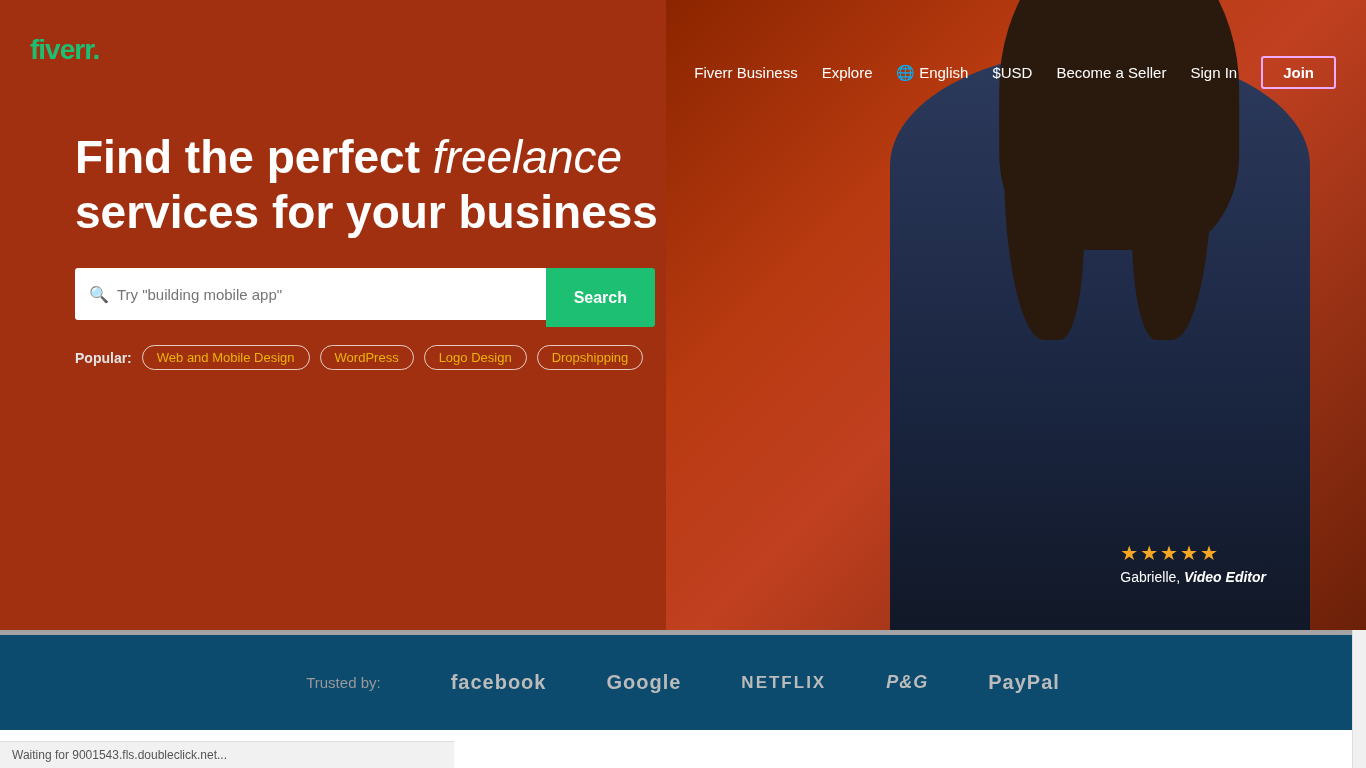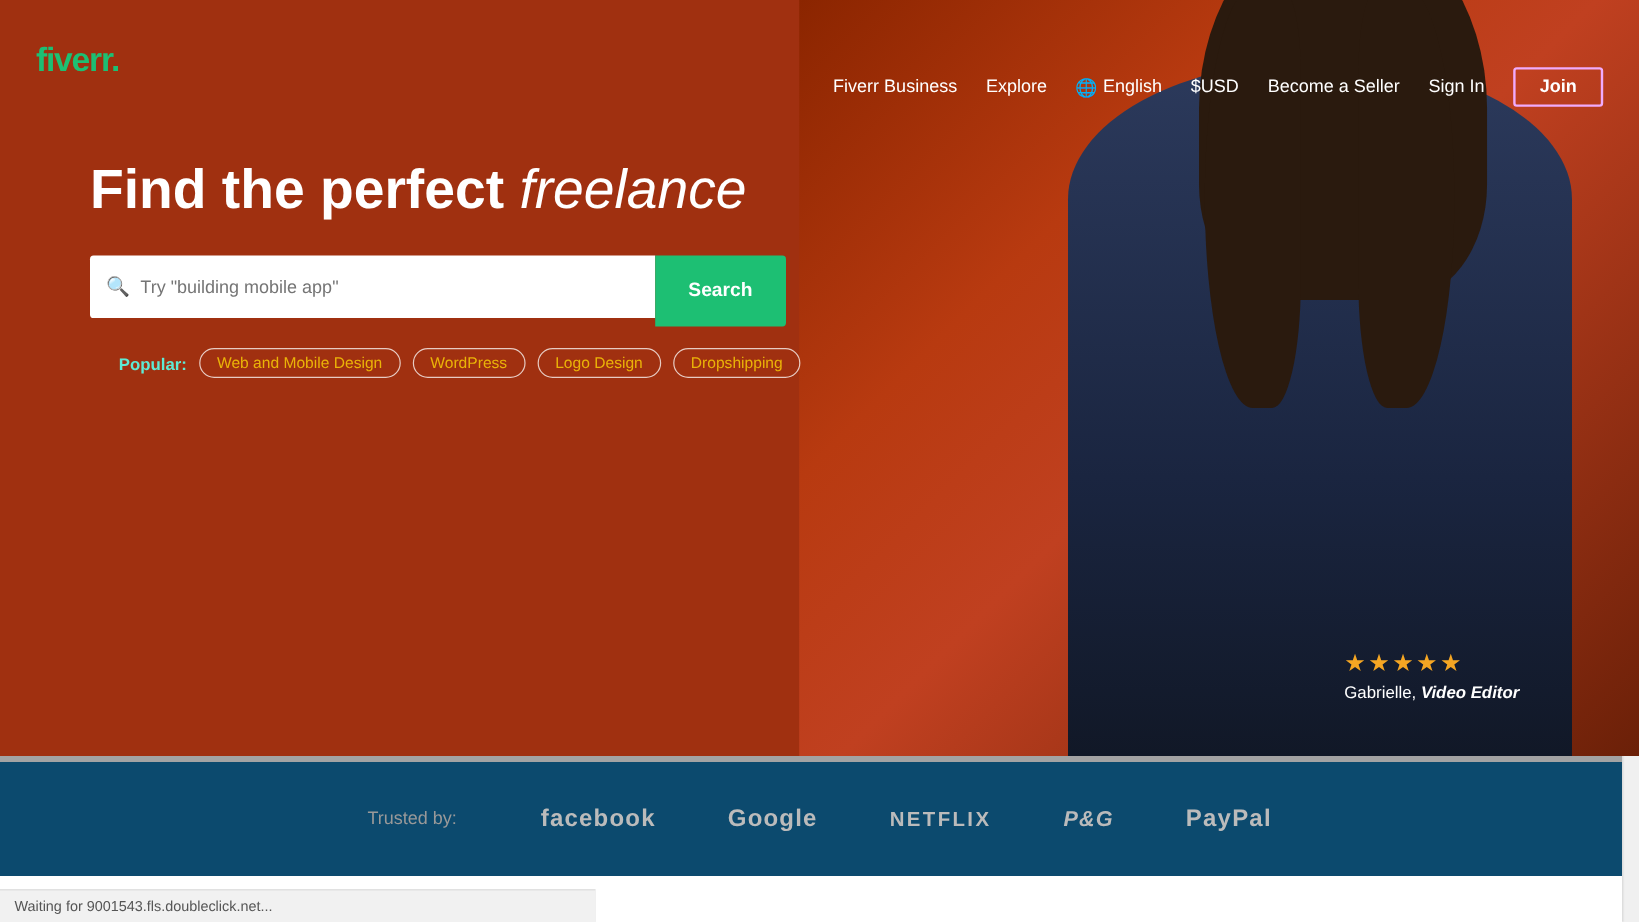--- a/index.html
+++ b/index.html
@@ -213,24 +213,23 @@
 
     
     .popular-row {
       display: flex;
       align-items: center;
       gap: 10px;
       margin-top: 18px;
       flex-wrap: wrap;
     }
     .popular-label {
-      color: #5eead4;
+      color: #e5e5e5;
       font-size: 14px;
       font-weight: 600;
-      margin-left: 24px;
     }
     .tag {
       border: 1px solid rgba(255,255,255,0.75);
       color: #eab308;
       background: transparent;
       border-radius: 20px;
       padding: 4px 14px;
       font-size: 13px;
       cursor: pointer;
     }
@@ -261,21 +260,21 @@
     .brand-logo.google { font-size: 20px; }
     .brand-logo.netflix { letter-spacing: 2px; font-size: 17px; }
     .brand-logo.pg { font-size: 18px; font-style: italic; }
     .brand-logo.paypal { font-size: 20px; }
 
     
     .status-bar {
       position: fixed;
       bottom: 0;
       left: 0;
-      width: 496px;
+      width: 454px;
       background: #f1f1f1;
       border-top: 1px solid #ddd;
       padding: 6px 12px;
       font-size: 12px;
       color: #555;
     }
 
     
     .scrollbar {
       position: fixed;
@@ -347,20 +346,21 @@
       </li>
       <li>
         <button class="join-btn">Join</button>
       </li>
     </ul>
   </nav>
 
   <div class="hero-content">
     <h1 class="hero-title">
       <span>Find the perfect </span><em>freelance</em><br>
+      <span>services for your business</span>
     </h1>
 
     <div class="search-bar">
       <div class="search-input-wrap">
         <span class="search-icon-svg">🔍</span>
         <input class="search-input" type="text" placeholder="Try &quot;building mobile app&quot;" style="">
       </div>
       <button class="search-btn">Search</button>
     </div>
 

